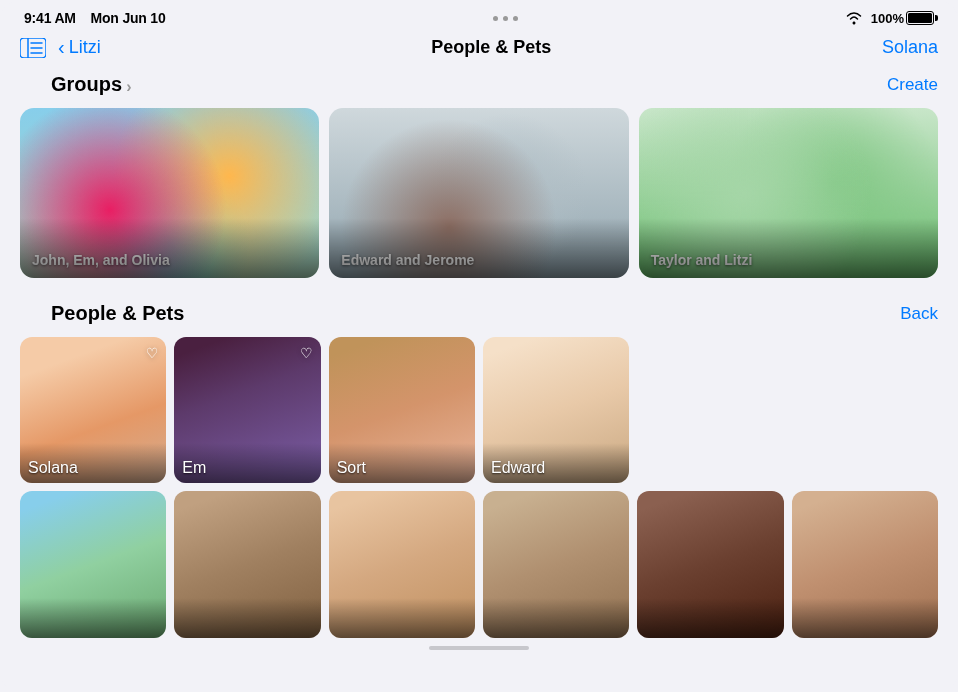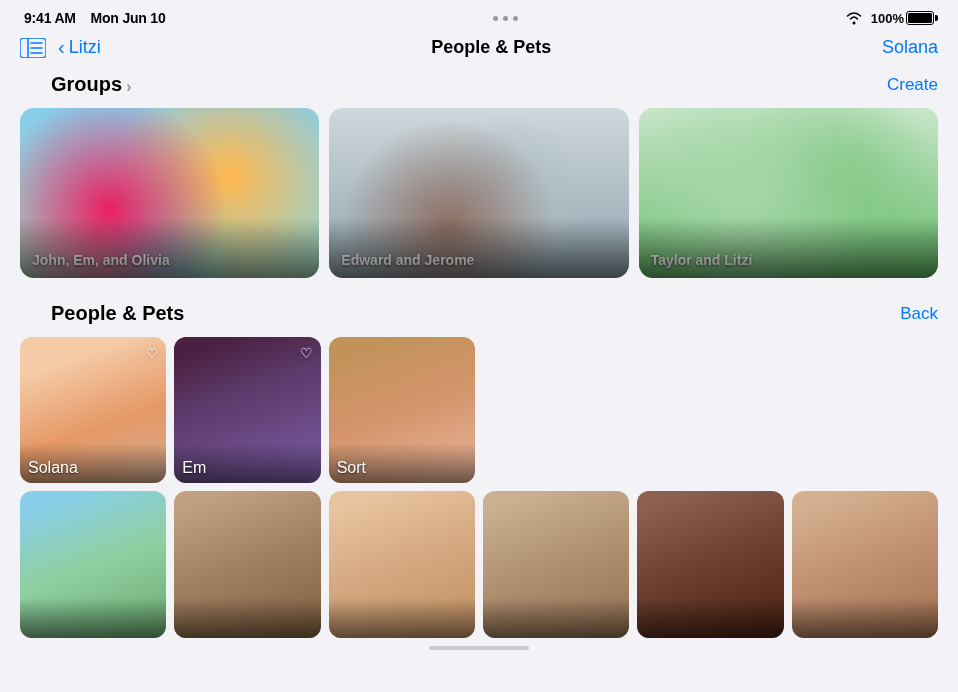--- a/index.html
+++ b/index.html
@@ -427,20 +427,23 @@
         <span class="heart-icon">♡</span>
         <div class="person-card-label">Solana</div>
       </div>
       <div class="person-card person-photo-em">
         <span class="heart-icon">♡</span>
         <div class="person-card-label">Em</div>
       </div>
       <div class="person-card person-photo-drea">
         <div class="person-card-label">Sort</div>
       </div>
+      <div class="person-card person-photo-edward">
+        <div class="person-card-label">Edward</div>
+      </div>
     </div>
 
     <div class="people-grid">
       <div class="person-card person-photo-r1"></div>
       <div class="person-card person-photo-r2"></div>
       <div class="person-card person-photo-r3"></div>
       <div class="person-card person-photo-r4"></div>
       <div class="person-card person-photo-r5"></div>
       <div class="person-card person-photo-r6"></div>
     </div>

